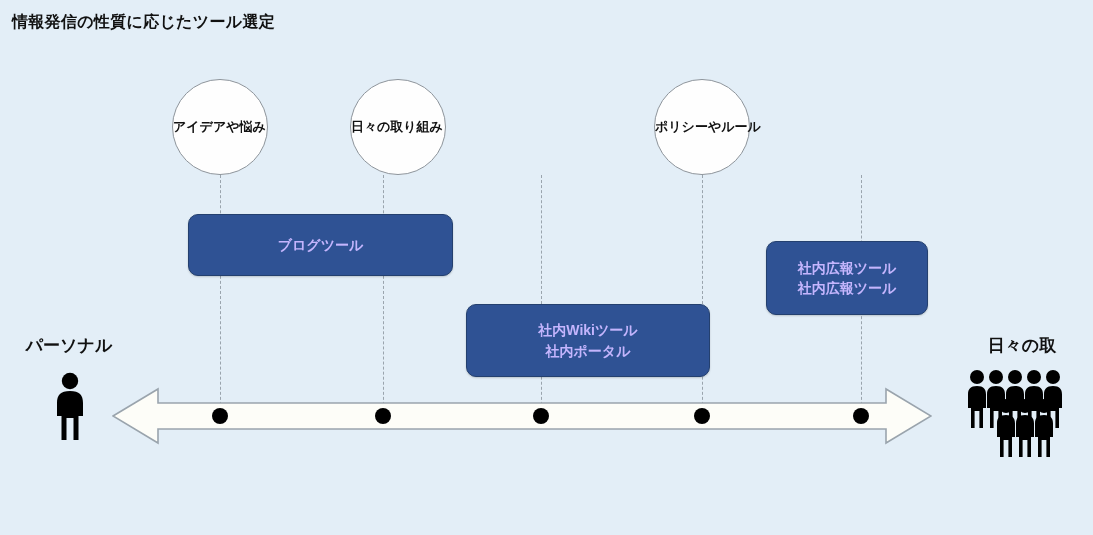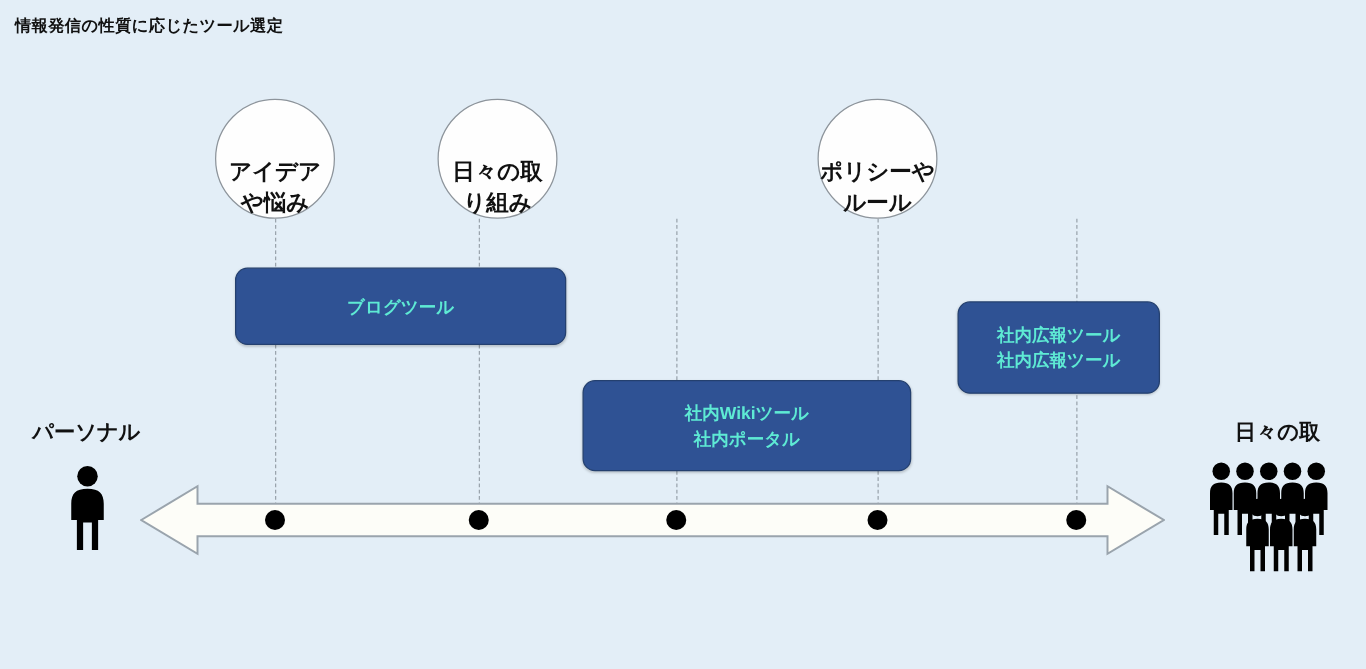--- a/index.html
+++ b/index.html
@@ -19,21 +19,21 @@
     width: 1093px;
     height: 535px;
     background: #e3eef7;
   }
 
   
   .title {
     position: absolute;
     left: 12px;
     top: 12px;
-    font-size: 13px;
+    font-size: 16px;
     font-weight: bold;
     color: #111111;
     letter-spacing: 0.3px;
     white-space: nowrap;
   }
 
   
   .connector {
     position: absolute;
     width: 0;
@@ -43,44 +43,44 @@
   
   .circle {
     position: absolute;
     width: 96px;
     height: 96px;
     border-radius: 50%;
     background: #fefefe;
     border: 1px solid #8d949b;
     box-sizing: border-box;
     display: flex;
-    flex-direction: column;
+    flex-direction: row;
     align-items: center;
-    justify-content: flex-end;
+    justify-content: flex-start;
     text-align: center;
     line-height: 1.35;
-    font-size: 18px;
+    font-size: 13px;
     font-weight: bold;
     color: #111111;
   }
   .circle span { display: block; white-space: nowrap; }
 
   
   .toolbox {
     position: absolute;
     background: #2f5294;
     border: 1px solid #24406f;
     border-radius: 10px;
     box-sizing: border-box;
     display: flex;
     flex-direction: column;
     align-items: center;
     justify-content: center;
     text-align: right;
-    color: #5eead4;
+    color: #c4b5fd;
     font-size: 14px;
     font-weight: bold;
     line-height: 1.45;
     box-shadow: 0 1px 2px rgba(0,0,0,0.18);
   }
   .toolbox span { display: block; white-space: nowrap; }
 
   
   .arrow-wrap {
     position: absolute;
@@ -139,21 +139,21 @@
   </div>
   <div class="circle" style="left:654px; top:79px;">
     <span>ポリシーや</span>
     <span>ルール</span>
   </div>
 
   <div class="toolbox" style="left:188px; top:214px; width:265px; height:62px;">
     <span>ブログツール</span>
   </div>
 
-  <div class="toolbox" style="left:466px; top:304px; width:263px; height:73px;">
+  <div class="toolbox" style="left:466px; top:304px; width:244px; height:73px;">
     <span>社内Wikiツール</span>
     <span>社内ポータル</span>
   </div>
 
   <div class="toolbox" style="left:766px; top:241px; width:162px; height:74px;">
     <span>社内広報ツール</span>
     <span>社内広報ツール</span>
   </div>
 
   <div class="arrow-wrap">

